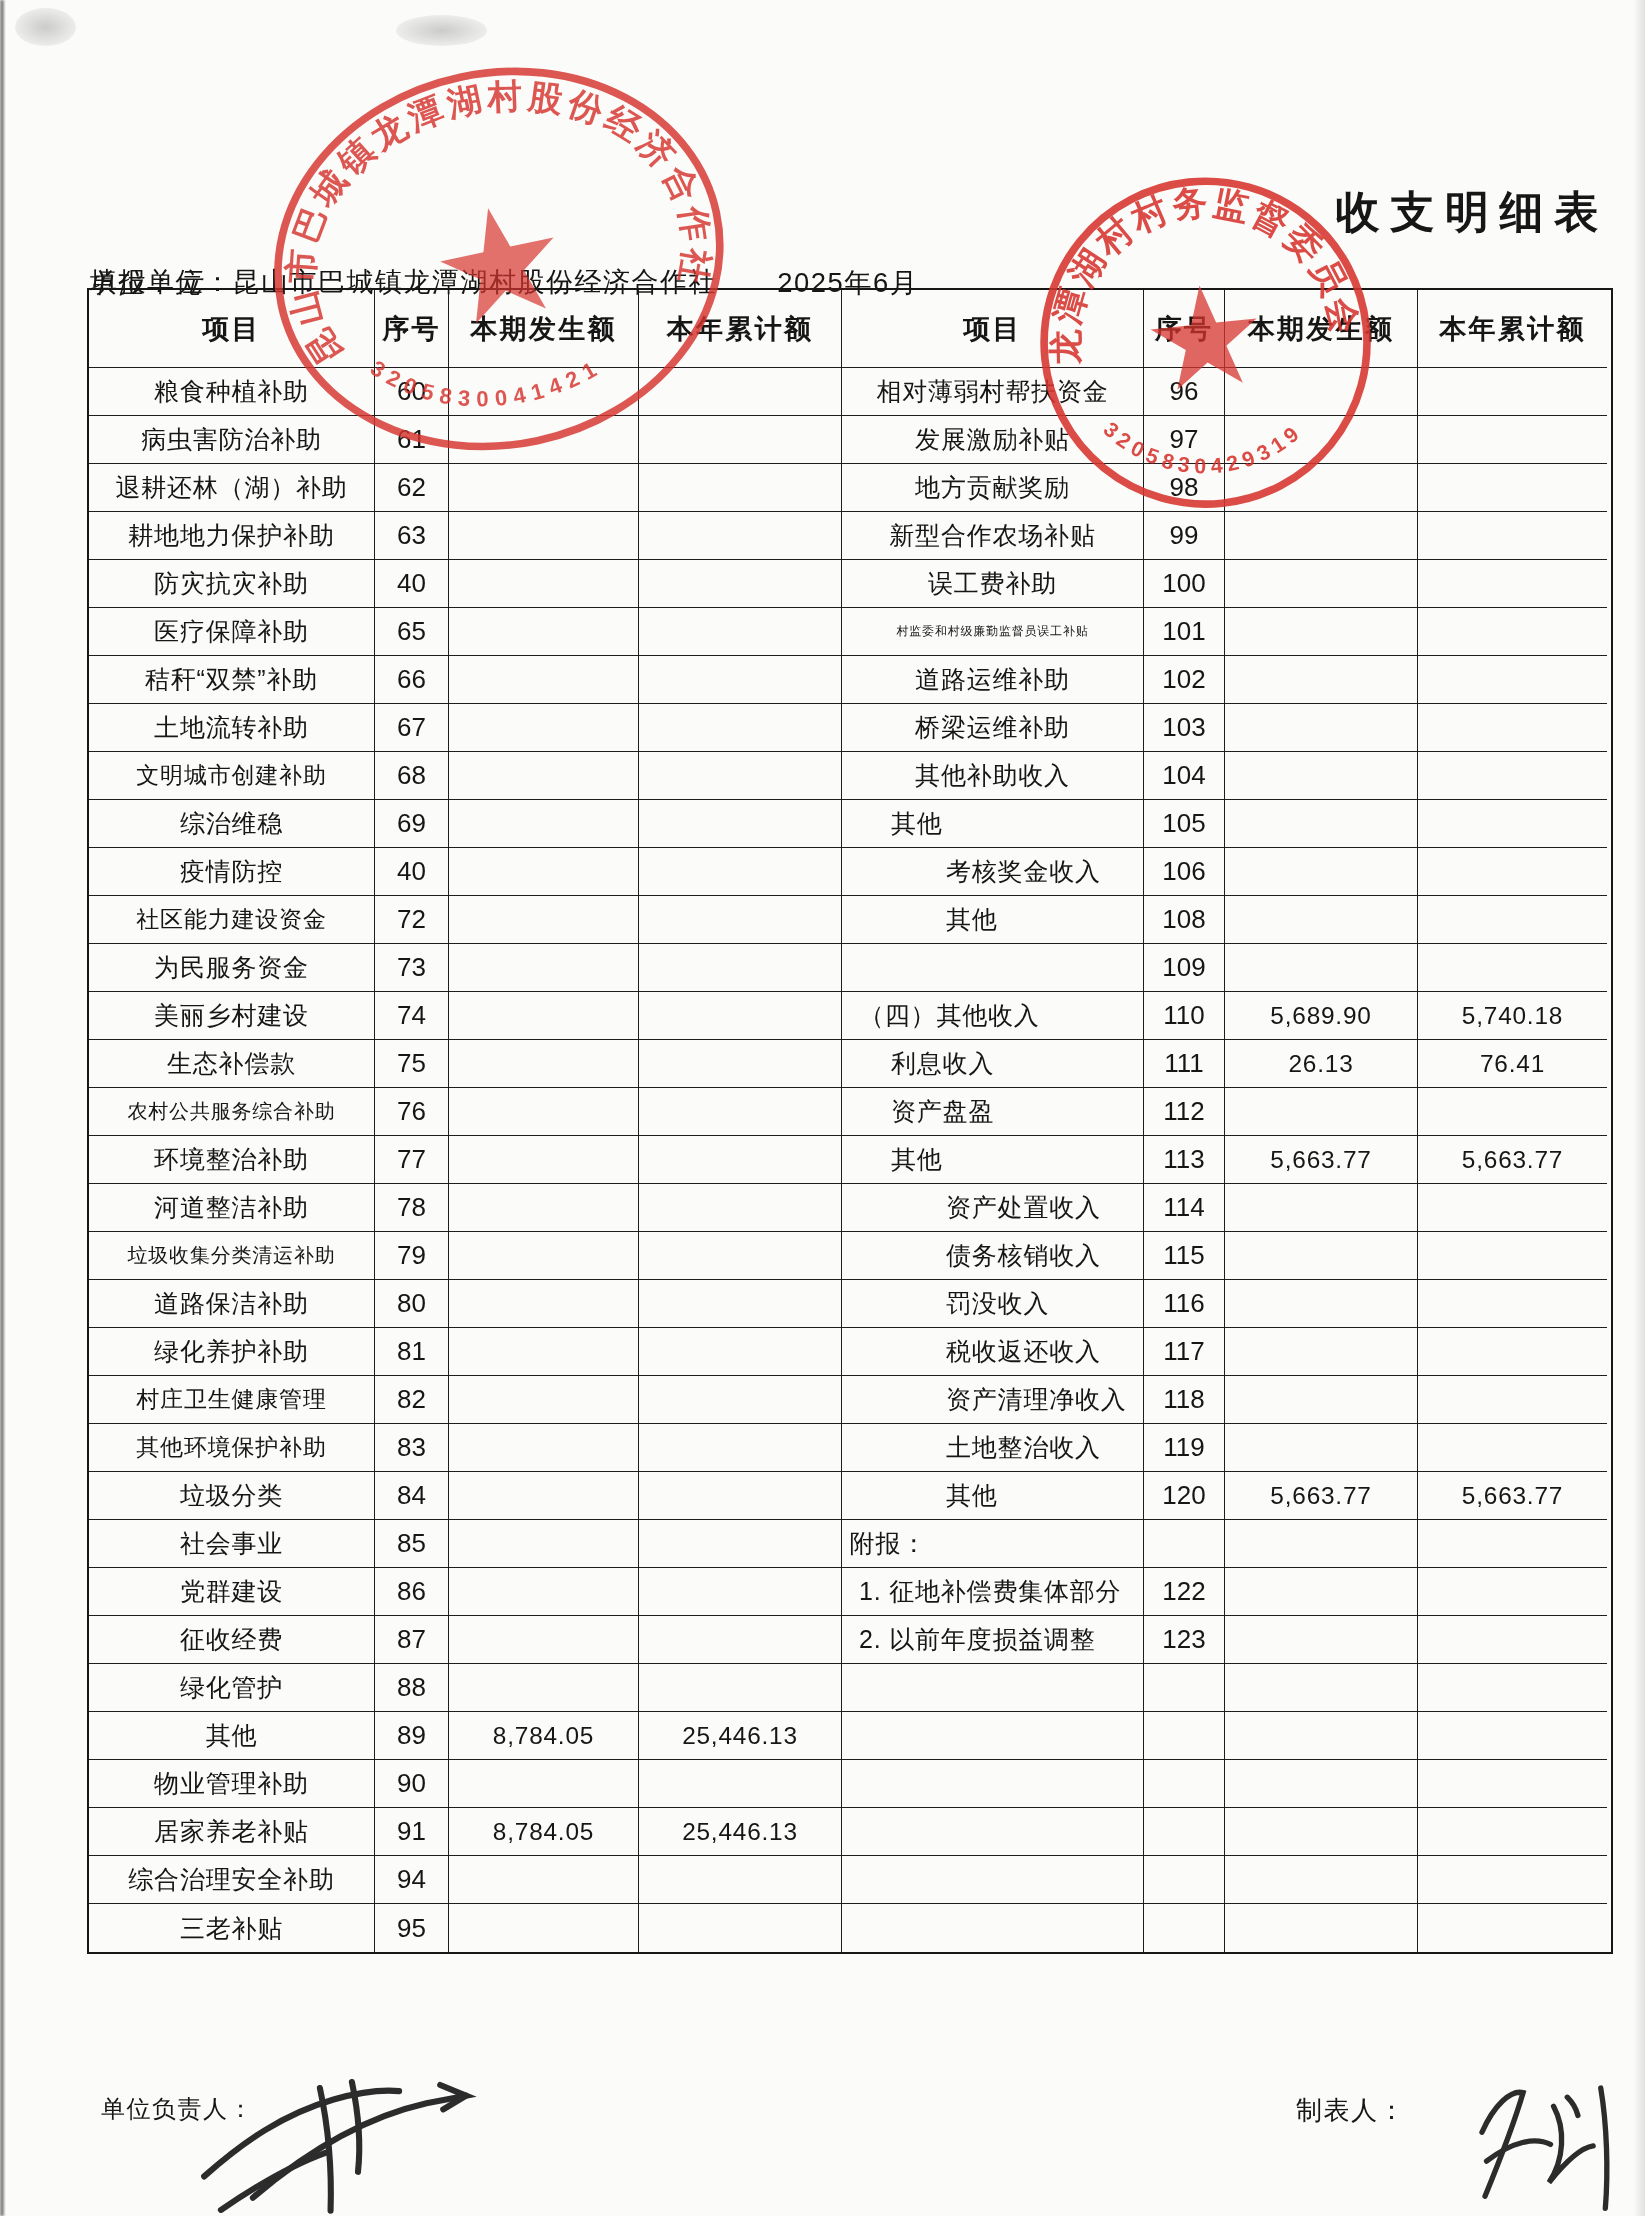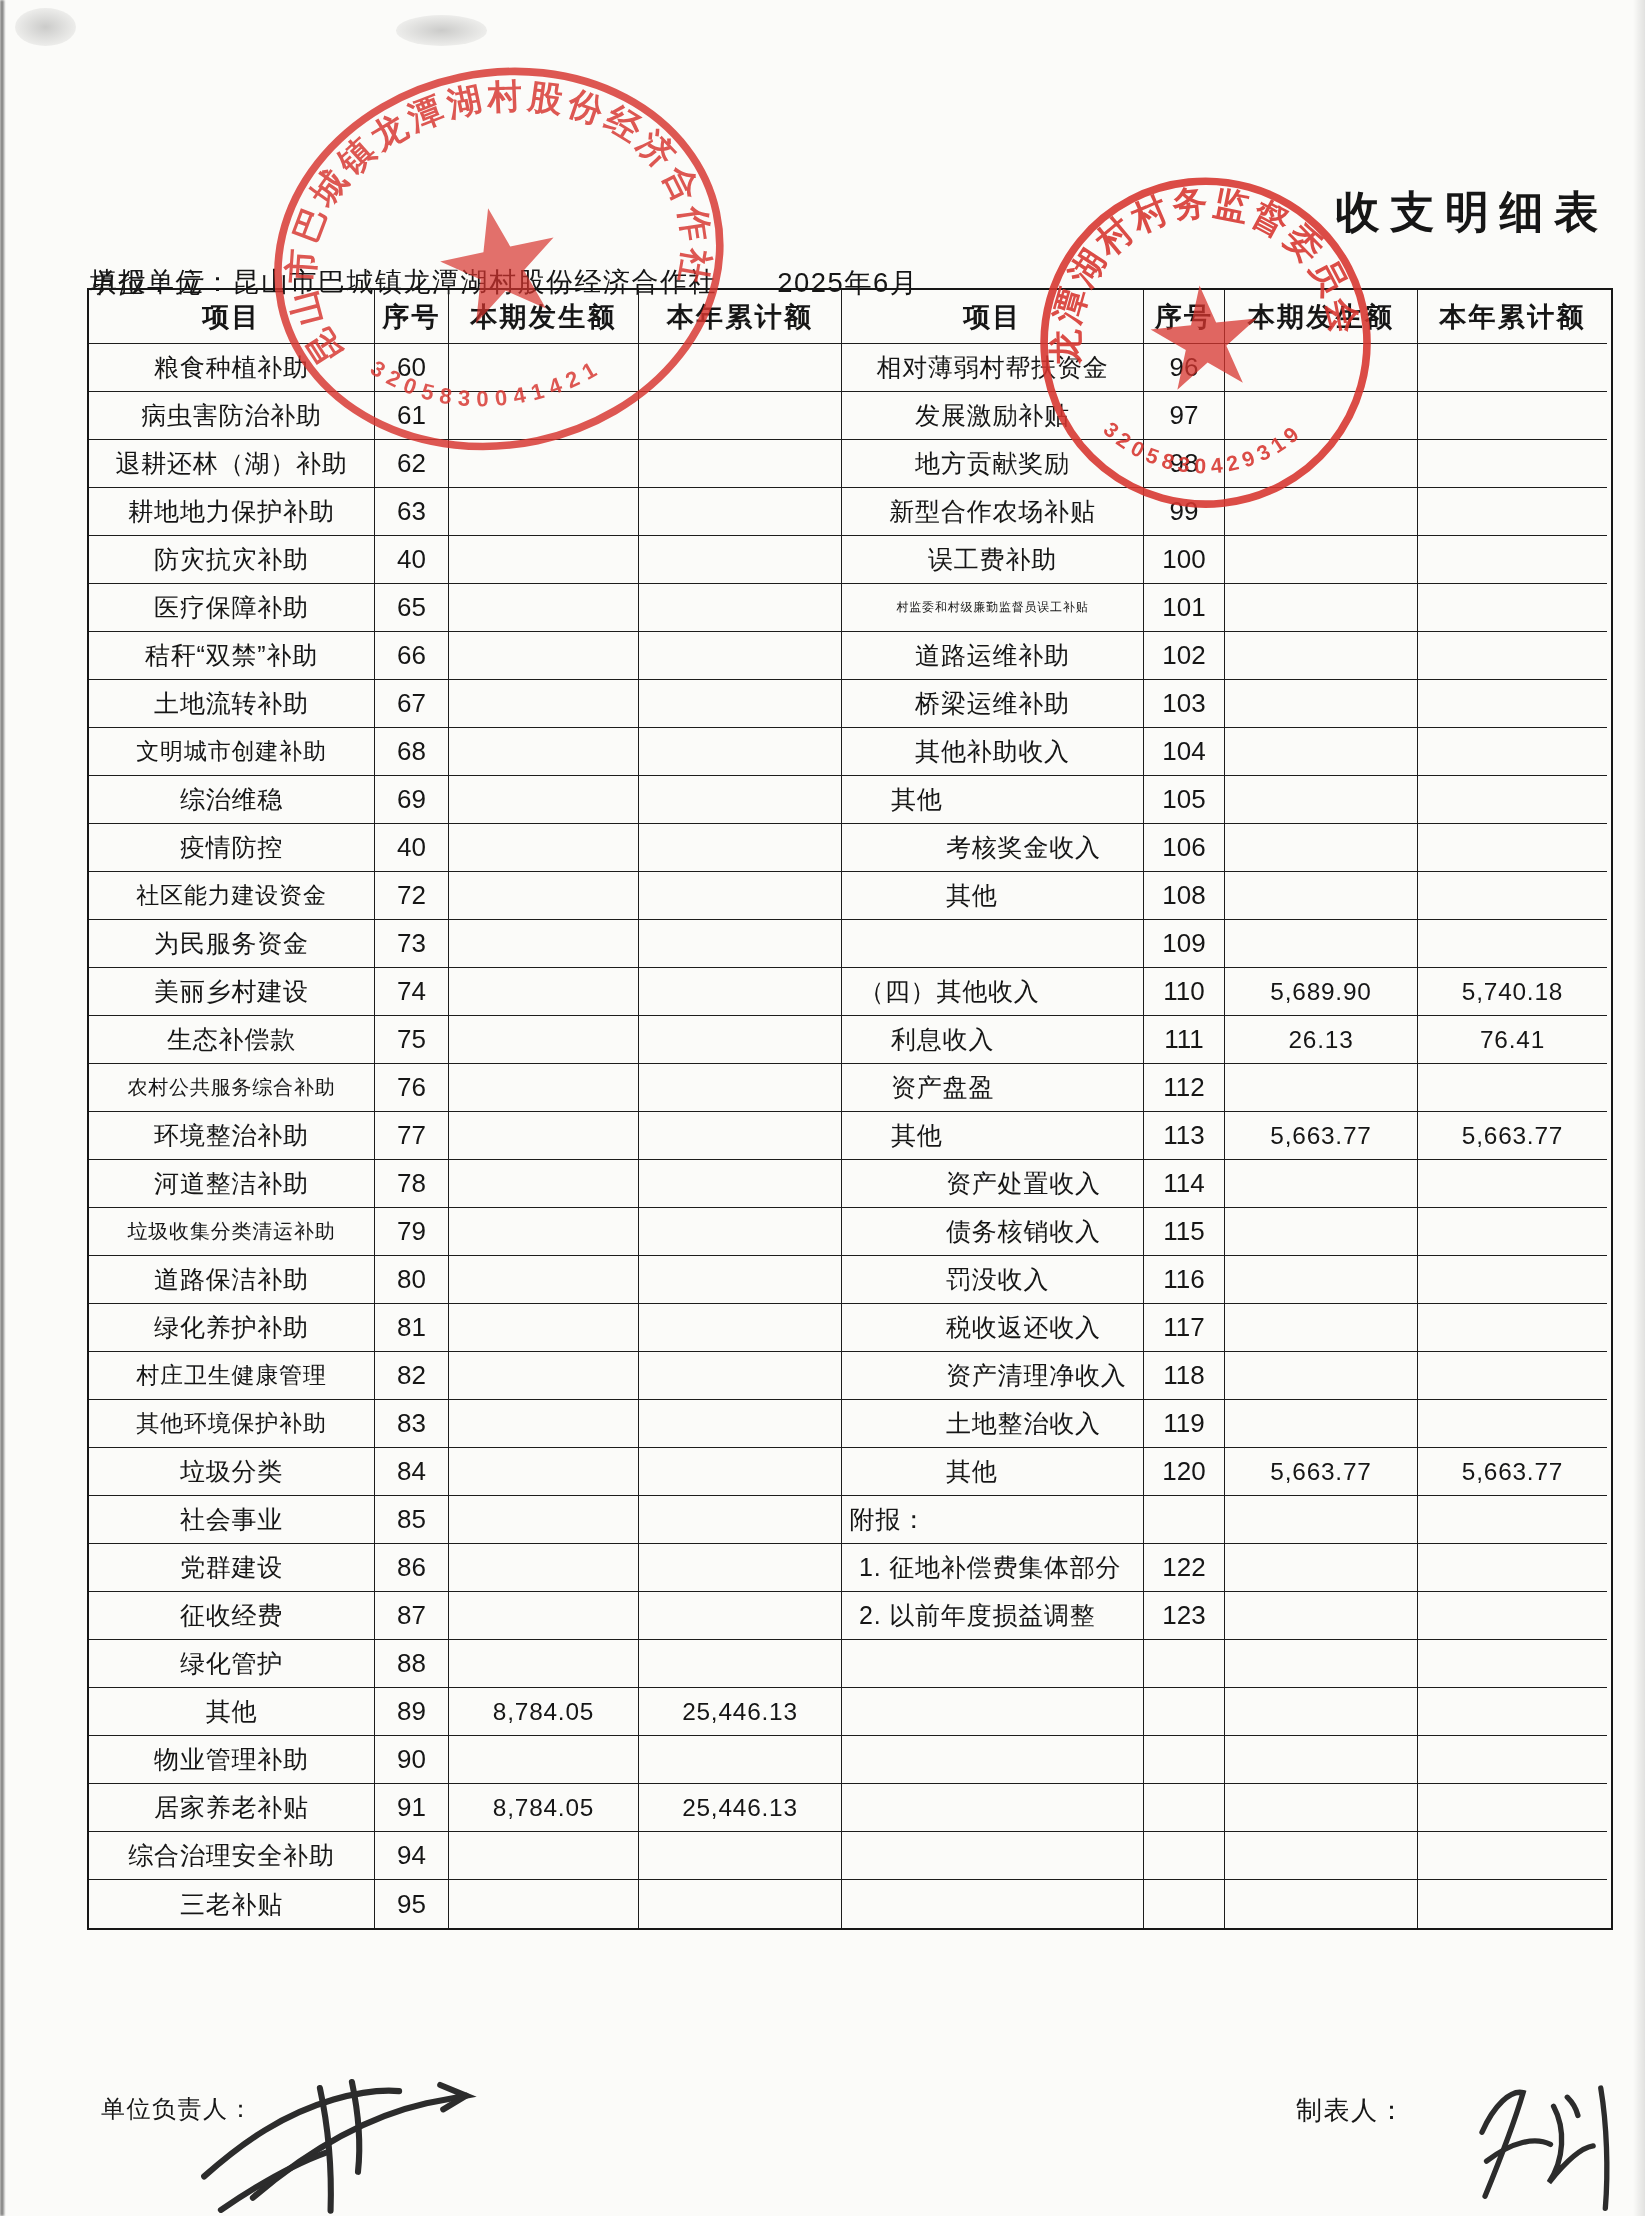--- a/index.html
+++ b/index.html
@@ -11,21 +11,21 @@
   .smudge{position:absolute;border-radius:50%;background:radial-gradient(rgba(60,60,60,.25),rgba(60,60,60,0));}
   
   .title{position:absolute;left:87px;top:183px;width:1522px;text-align:right;
          font-size:44px;font-weight:700;letter-spacing:10.7px;}
   .meta-unit{position:absolute;left:90px;top:264px;font-size:27px;letter-spacing:1.5px;}
   .meta-period{position:absolute;left:87px;top:265px;width:1522px;text-align:center;font-size:27.4px;letter-spacing:1.5px;}
   .meta-yuan{position:absolute;left:87px;top:265px;width:1516px;text-align:left;font-size:27px;letter-spacing:2.3px;font-style:italic;}
   
   .table{position:absolute;left:87px;top:288px;width:1522px;border:2.3px solid #171717;background:transparent;}
   .row{display:grid;grid-template-columns:286px 74px 190px 203px 302px 81px 193px 189px;height:48px;}
-  .row.head{height:54px;}
+  .row.head{height:78px;}
   .cell{border-right:1.5px solid #1d1d1d;border-bottom:1.5px solid #1d1d1d;display:flex;align-items:center;overflow:hidden;white-space:nowrap;}
   .cell:nth-child(8){border-right:none;}
   .row:last-child .cell{border-bottom:none;}
   .hcell{justify-content:center;font-size:27px;font-weight:600;letter-spacing:2.3px;}
   .item{font-size:25px;letter-spacing:0.8px;}
   .c{justify-content:center;}
   .cm{justify-content:center;font-size:23px;}
   .cs{justify-content:center;font-size:20px;}
   .css{justify-content:center;font-size:12px;}
   .l0{justify-content:flex-start;padding-left:17px;}

